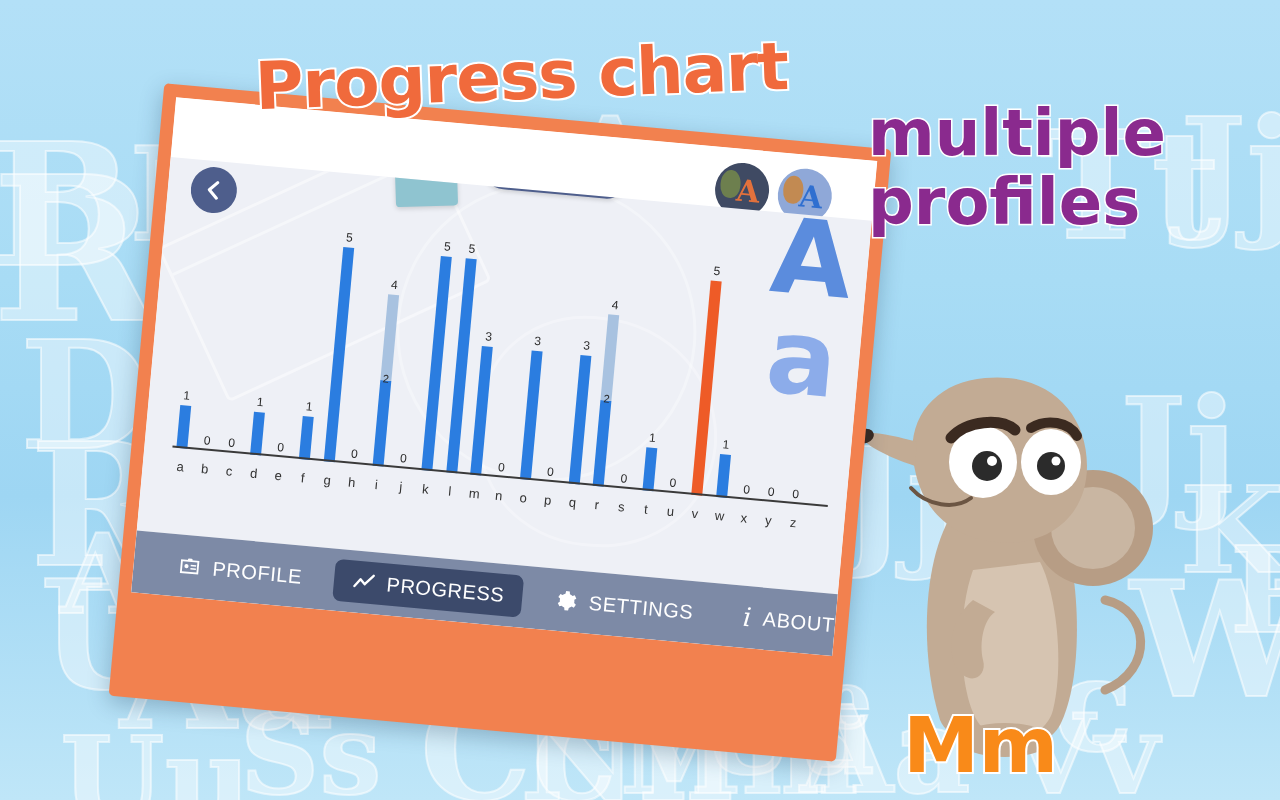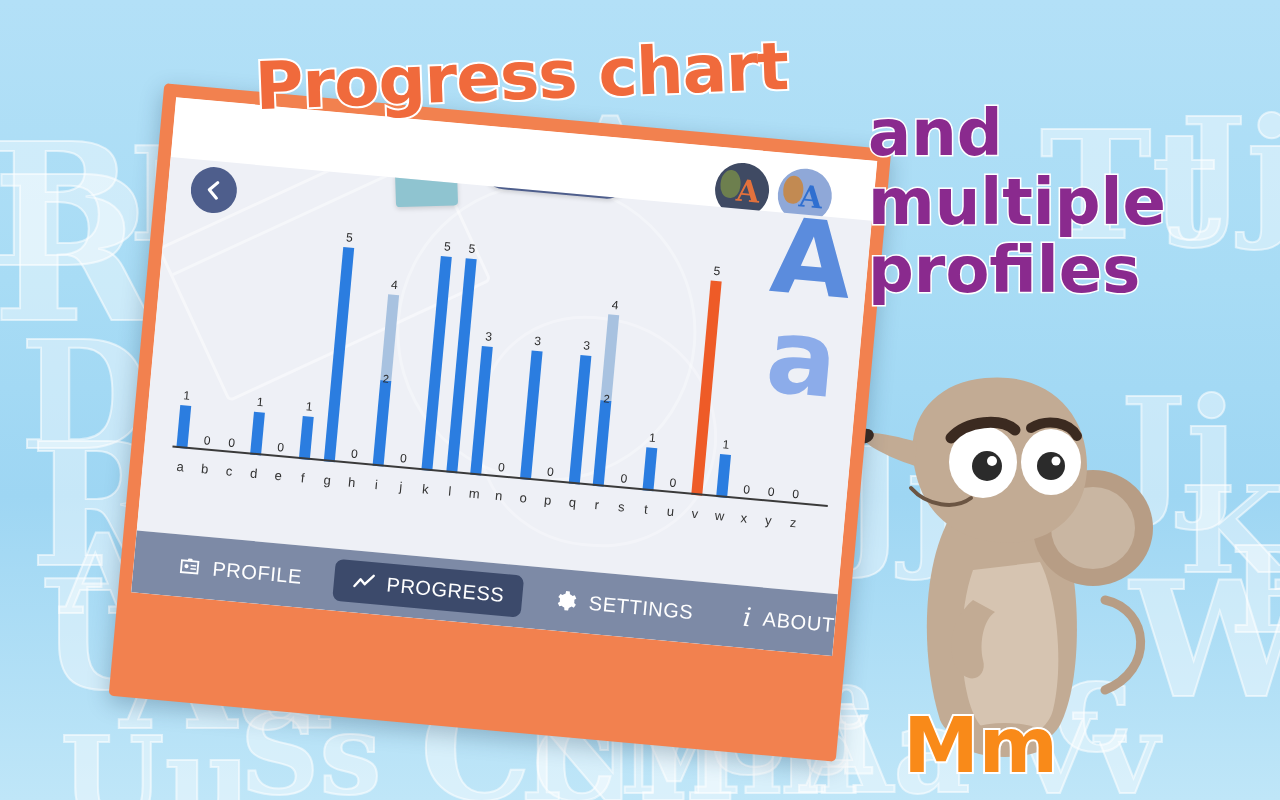--- a/index.html
+++ b/index.html
@@ -244,21 +244,20 @@
     <span style="left: 60px; top: 720px; font-size: 120px;">Uu</span>
     <span style="left: 240px; top: 700px; font-size: 110px;">Ss</span>
     <span style="left: 1010px; top: 700px; font-size: 110px;">Vv</span>
     <span style="left: 180px; top: 560px; font-size: 90px;">Ll</span>
     <span style="left: 60px; top: 520px; font-size: 110px;">Aa</span>
   </div>
 
 <div id="headline">Progress chart</div>
 
 <div id="subhead">
-  <div>and</div>
   <div>multiple</div>
   <div>profiles</div>
 </div>
 
 <div id="tablet">
   <div id="tablet-frame"></div>
 
   <div id="tablet-screen">
 
     <div id="app-topbar">

